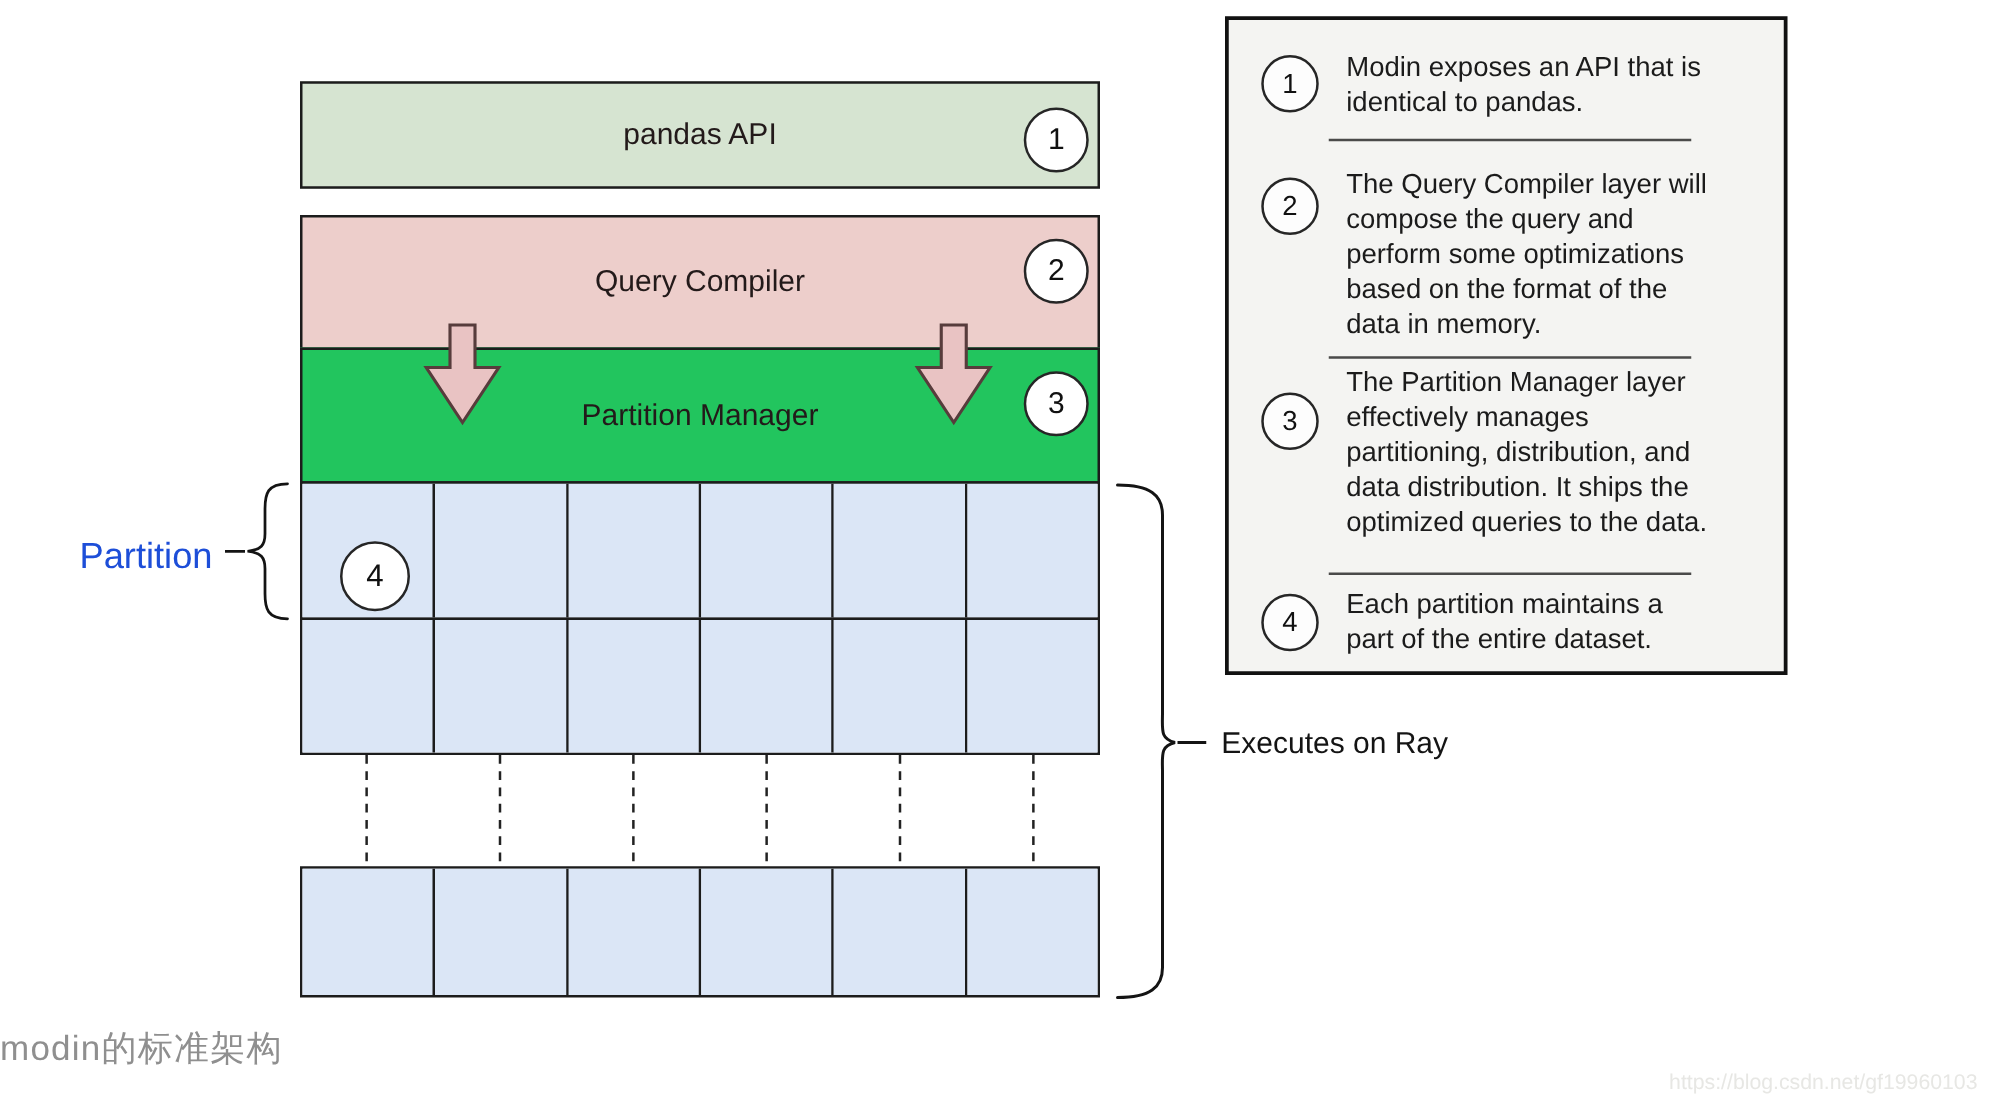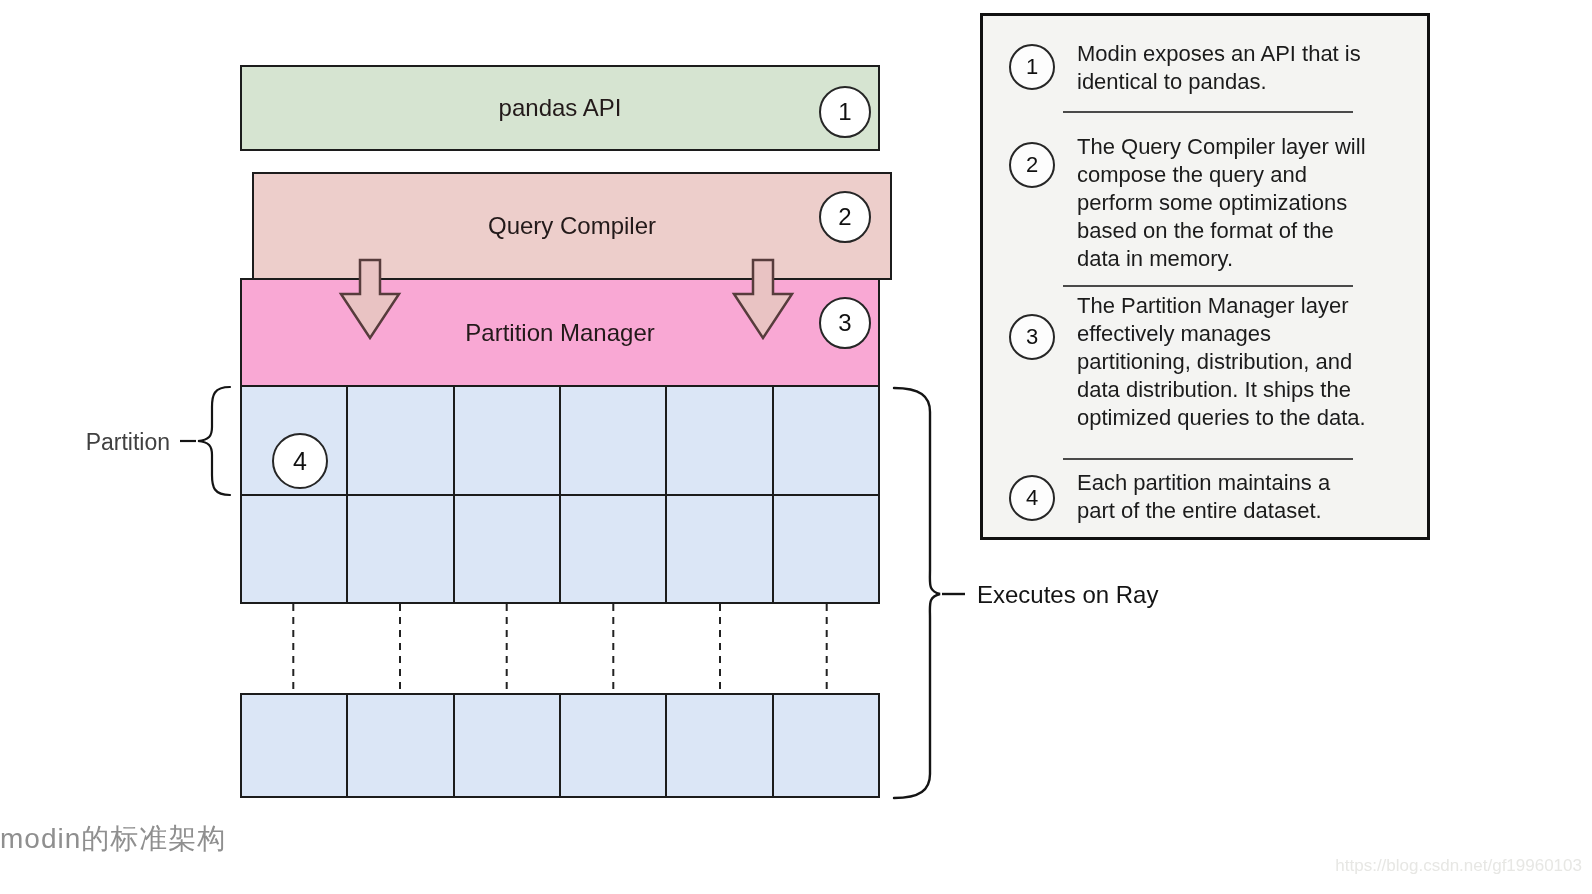--- a/index.html
+++ b/index.html
@@ -14,22 +14,22 @@
   .abs { position: absolute; }
 
   
   .layer {
     left: 240px; width: 640px;
     border: 2px solid #1c1c1c;
     display: flex; align-items: center; justify-content: center;
     font-size: 24px; color: #231a1a;
   }
   .layer-pandas   { top: 65px;  height: 86px; background: #d6e4d1; }
-  .layer-query    { top: 172px; height: 108px; background: #edcecb; margin-left: 12px; }
-  .layer-partmgr  { top: 278px; height: 109px; background: #f9a8d4; }
+  .layer-query    { top: 172px; height: 108px; background: #edcecb; }
+  .layer-partmgr  { top: 278px; height: 109px; background: #22c55e; }
 
   .badge {
     background: #ffffff;
     border: 2px solid #262626;
     border-radius: 50%;
     display: flex; align-items: center; justify-content: center;
     color: #111;
   }
   .badge-lg { width: 52px; height: 52px; left: 819px; font-size: 24px; }
   .badge-cell { width: 56px; height: 56px; left: 272px; top: 433px; font-size: 25px; }
@@ -46,21 +46,21 @@
     border-right: 2px solid #1c1c1c;
   }
   .grid-row .cell:last-child { border-right: none; }
   .row-1 { top: 385px; height: 111px; }
   .row-2 { top: 494px; height: 110px; }
   .row-3 { top: 693px; height: 105px; }
 
   
   .partition-label {
     left: 56px; top: 429px; width: 114px;
-    text-align: right; font-size: 23px; color: #404040;
+    text-align: right; font-size: 29px; color: #1d4ed8;
   }
   .executes-label {
     left: 977px; top: 581px;
     font-size: 24px; color: #141414;
   }
 
   
   .legend {
     left: 980px; top: 13px; width: 450px; height: 527px;
     background: #f4f4f2;

